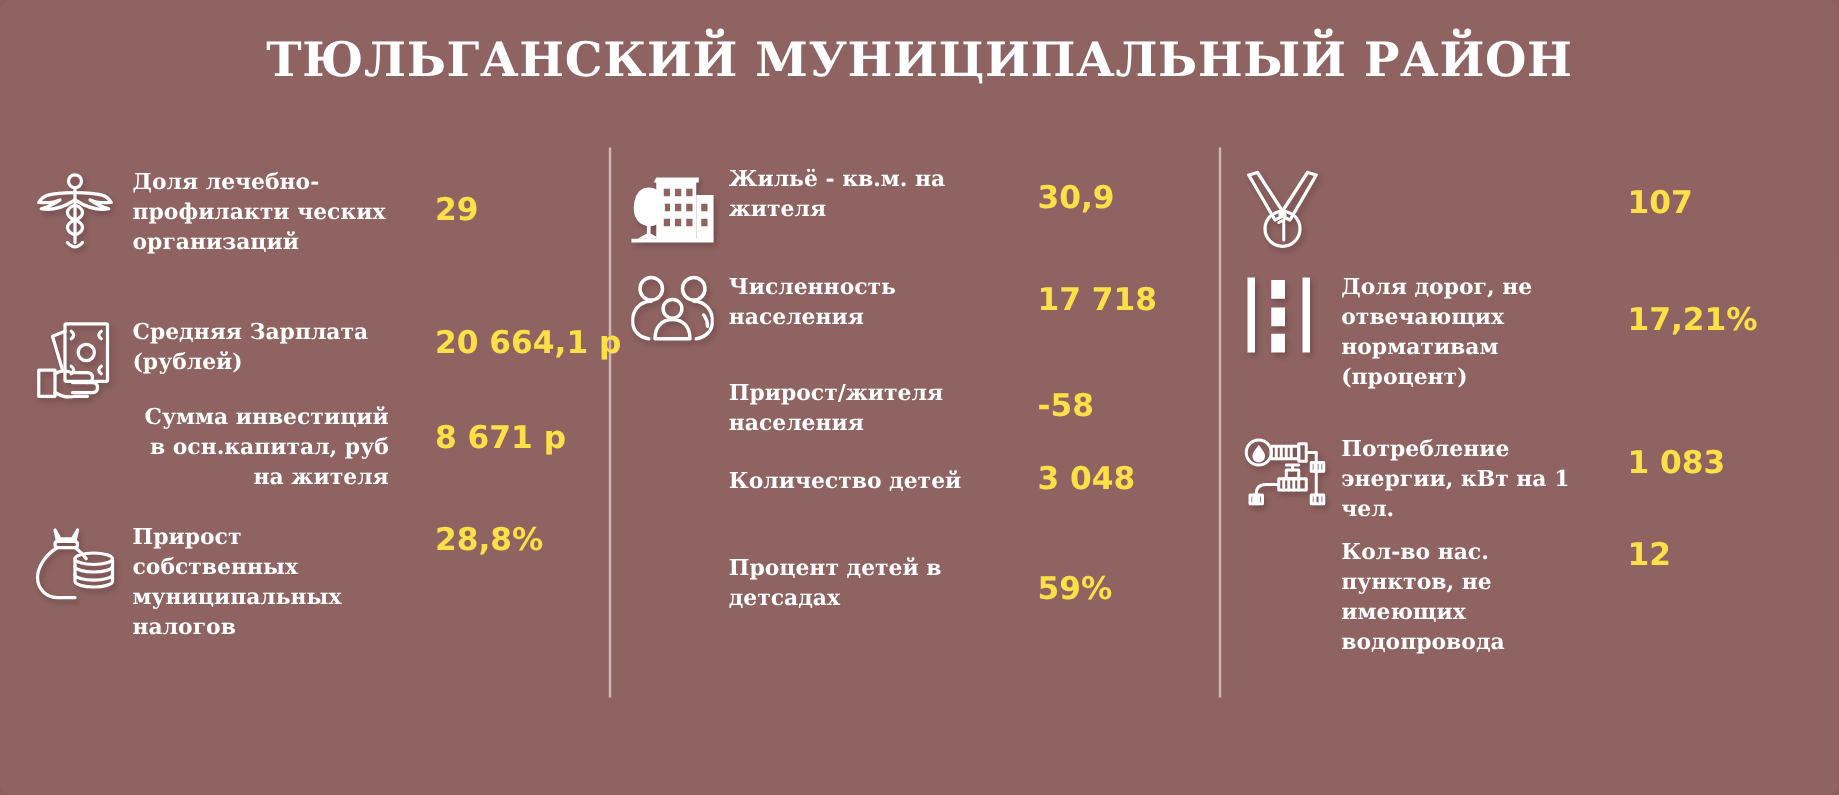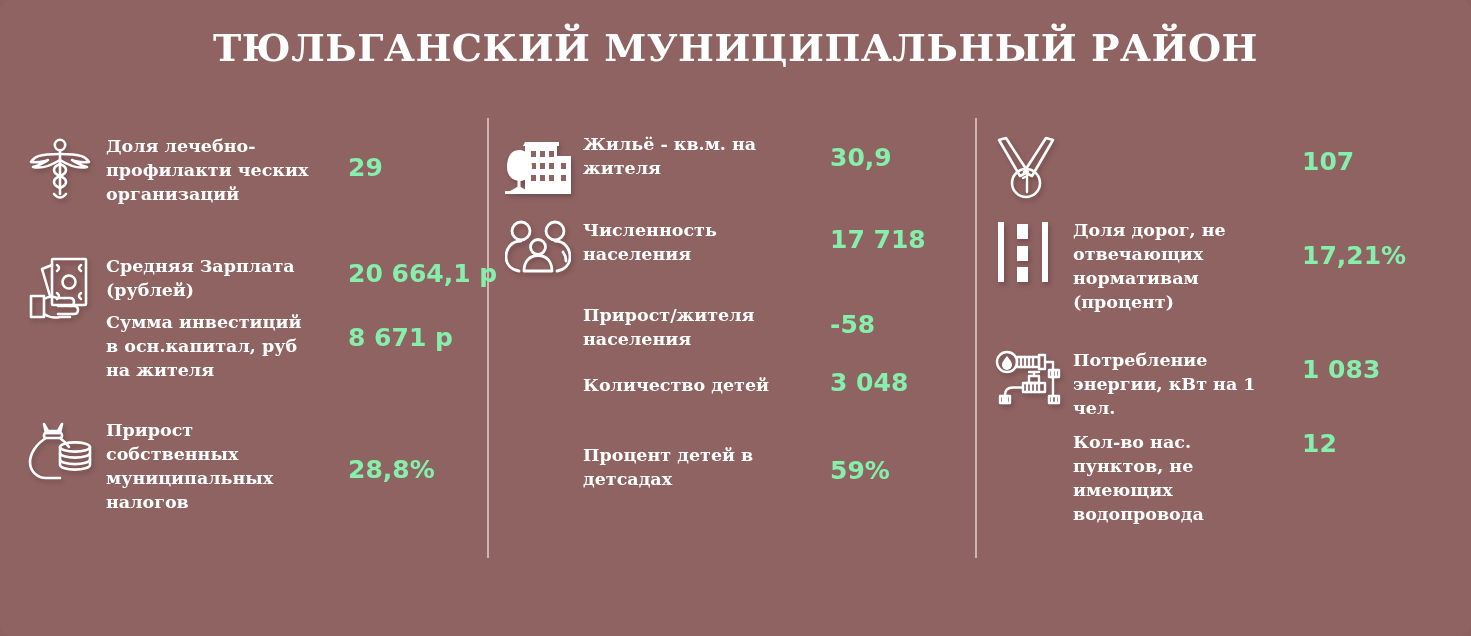--- a/index.html
+++ b/index.html
@@ -75,21 +75,21 @@
   }
   .stat-label {
     color: #ffffff;
     font-family: "DejaVu Serif", "Liberation Serif", serif;
     font-weight: 700;
     font-size: 17.5px;
     line-height: 24px;
     letter-spacing: 0px;
   }
   .stat-value {
-    color: #86efac;
+    color: #fde047;
     font-family: "DejaVu Sans", "Liberation Sans", sans-serif;
     font-weight: 700;
     font-size: 25px;
     line-height: 28px;
     white-space: nowrap;
   }
   
   #col-1 .stat-label { width: 205px; }
   #col-1 .stat-value { position: absolute; left: 320px; }
   #col-2 .stat-label { width: 205px; }
@@ -135,41 +135,41 @@
           <path d="M3 40 h13 v21 H3 z"></path>
           <path d="M16 43 q6 -4 13 -1 h13 q4 0 4 4 t-4 4 H30"></path>
           <path d="M42 50 h4 q4 0 4 4 t-4 4 H30"></path>
           <path d="M16 58 q8 5 16 3 h10"></path>
         </svg>
       </div>
       <div class="stat-label">Средняя Зарплата (рублей)</div>
       <div class="stat-value" style="top:6px;">20 664,1 р</div>
     </div>
 
-    <div class="stat-row" style="top:192px;">
+    <div class="stat-row" style="top:204px;text-align:right;">
       <div class="stat-icon empty"></div>
       <div class="stat-label">Сумма инвестиций в осн.капитал, руб на жителя</div>
       <div class="stat-value" style="top:14px;">8 671 р</div>
     </div>
 
     <div class="stat-row" style="top:300px;">
       <div class="stat-icon">
         <svg width="64" height="64" viewBox="0 0 64 64" fill="none" stroke="#ffffff" stroke-width="2.6" stroke-linecap="round" stroke-linejoin="round">
           <path d="M16 4 l4 7 h10 l4 -7 l-2 9 h-14 z"></path>
           <path d="M18 13 h14 q2 0 2 2.5 t-2 2.5 h-14 q-2 0 -2 -2.5 t2 -2.5"></path>
           <path d="M18 18 C8 24 2 34 2 42 C2 52 10 58 18 58 h14"></path>
           <path d="M32 18 C36 21 39 24 41 27"></path>
           <ellipse cx="47" cy="27" rx="15" ry="4.6"></ellipse>
           <path d="M32 27 v18 c0 2.6 7 4.6 15 4.6 s15 -2 15 -4.6 V27"></path>
           <path d="M32 33 c0 2.6 7 4.6 15 4.6 s15 -2 15 -4.6"></path>
           <path d="M32 39.5 c0 2.6 7 4.6 15 4.6 s15 -2 15 -4.6"></path>
         </svg>
       </div>
       <div class="stat-label">Прирост собственных муниципальных налогов</div>
-      <div class="stat-value" style="top:0px;margin-top:38px;">28,8%</div>
+      <div class="stat-value" style="top:0px;">28,8%</div>
     </div>
 
   </div>
 
   <div class="column" id="col-2">
 
     <div class="stat-row" style="top:14px;">
       <div class="stat-icon">
         <svg width="66" height="62" viewBox="0 0 66 62" fill="#ffffff" stroke="none">
           <path d="M20 8 h34 v4 h-2 v46 h-32 v-46 h-2 z"></path>

